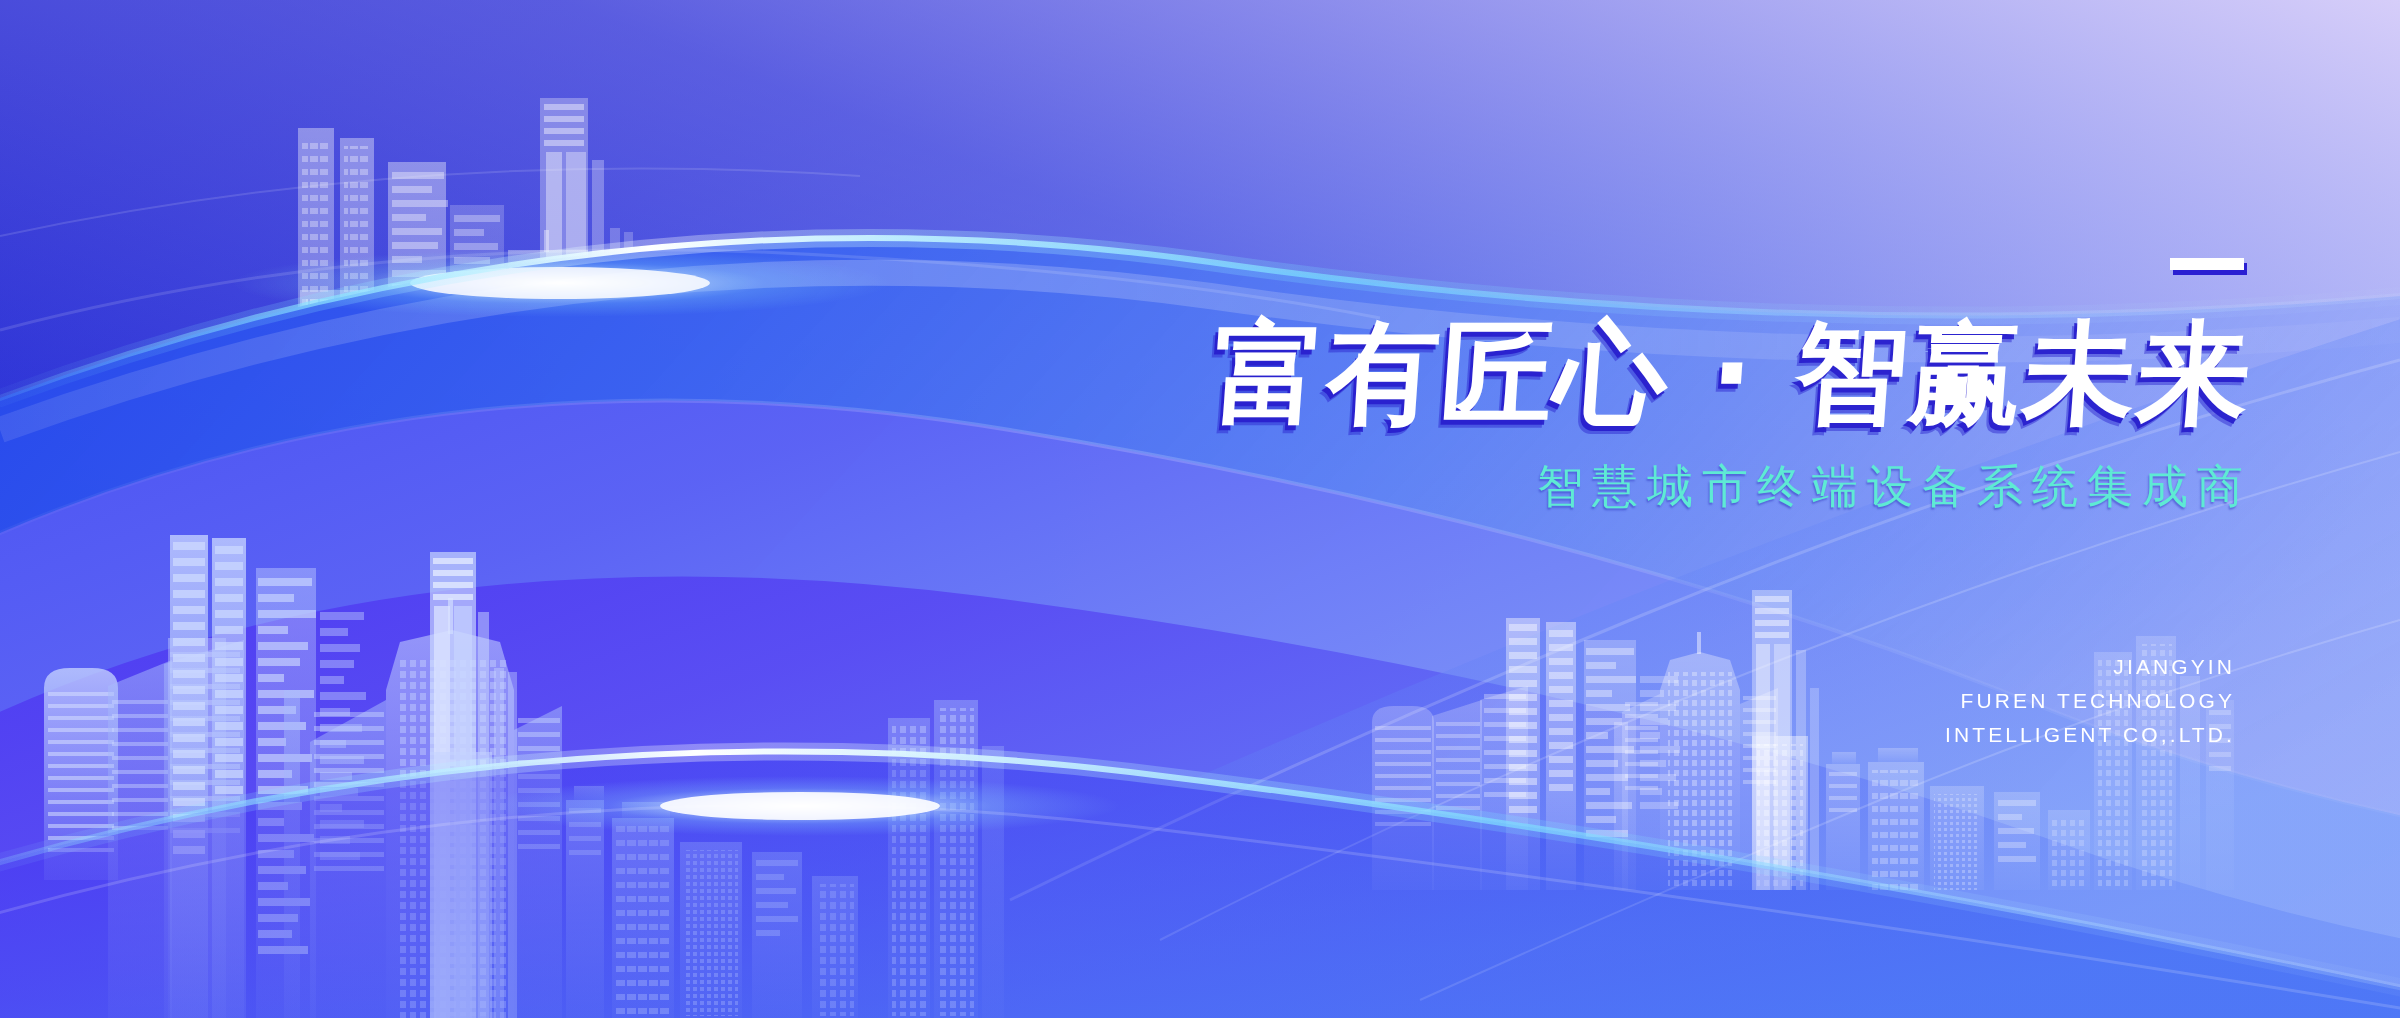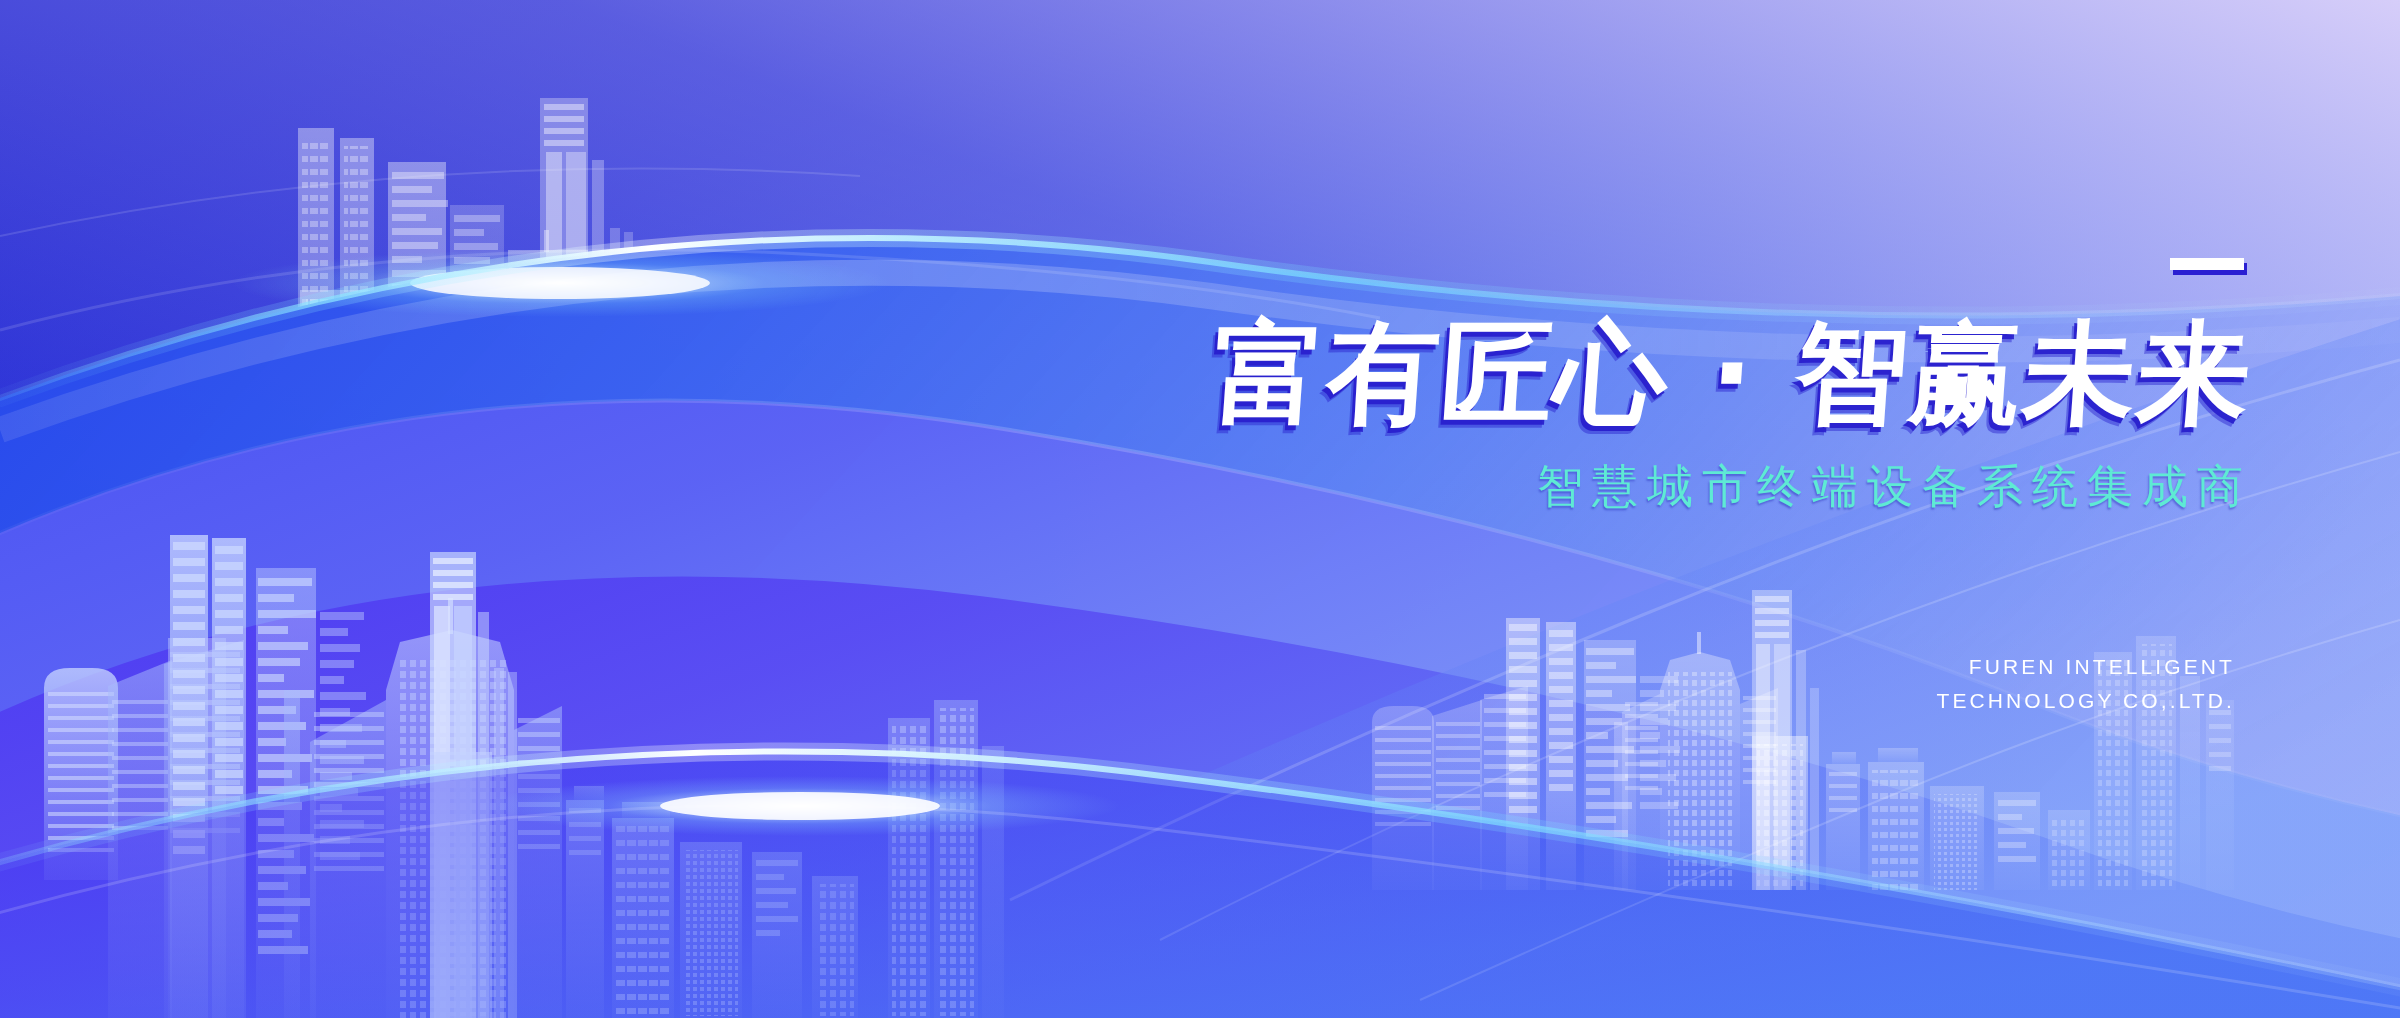--- a/index.html
+++ b/index.html
@@ -910,17 +910,18 @@
     <path d="M-60,930 Q520,754 1130,826 Q1740,898 2460,1018" fill="none" stroke="#ffffff" stroke-width="3" opacity="0.16"></path>
   </svg>
 
   <div class="text-block">
     <span class="accent-dash"></span>
     <h1 class="headline">富有匠心 · 智赢未来</h1>
     <p class="subtitle">智慧城市终端设备系统集成商</p>
   </div>
 
   <div class="company">
-    <div>FUREN INTELLIGENT</div>
-    <div>TECHNOLOGY CO,.LTD.</div>
+    <div>JIANGYIN</div>
+    <div>FUREN TECHNOLOGY</div>
+    <div>INTELLIGENT CO,.LTD.</div>
   </div>
 
 </div>
 
 </body></html>

